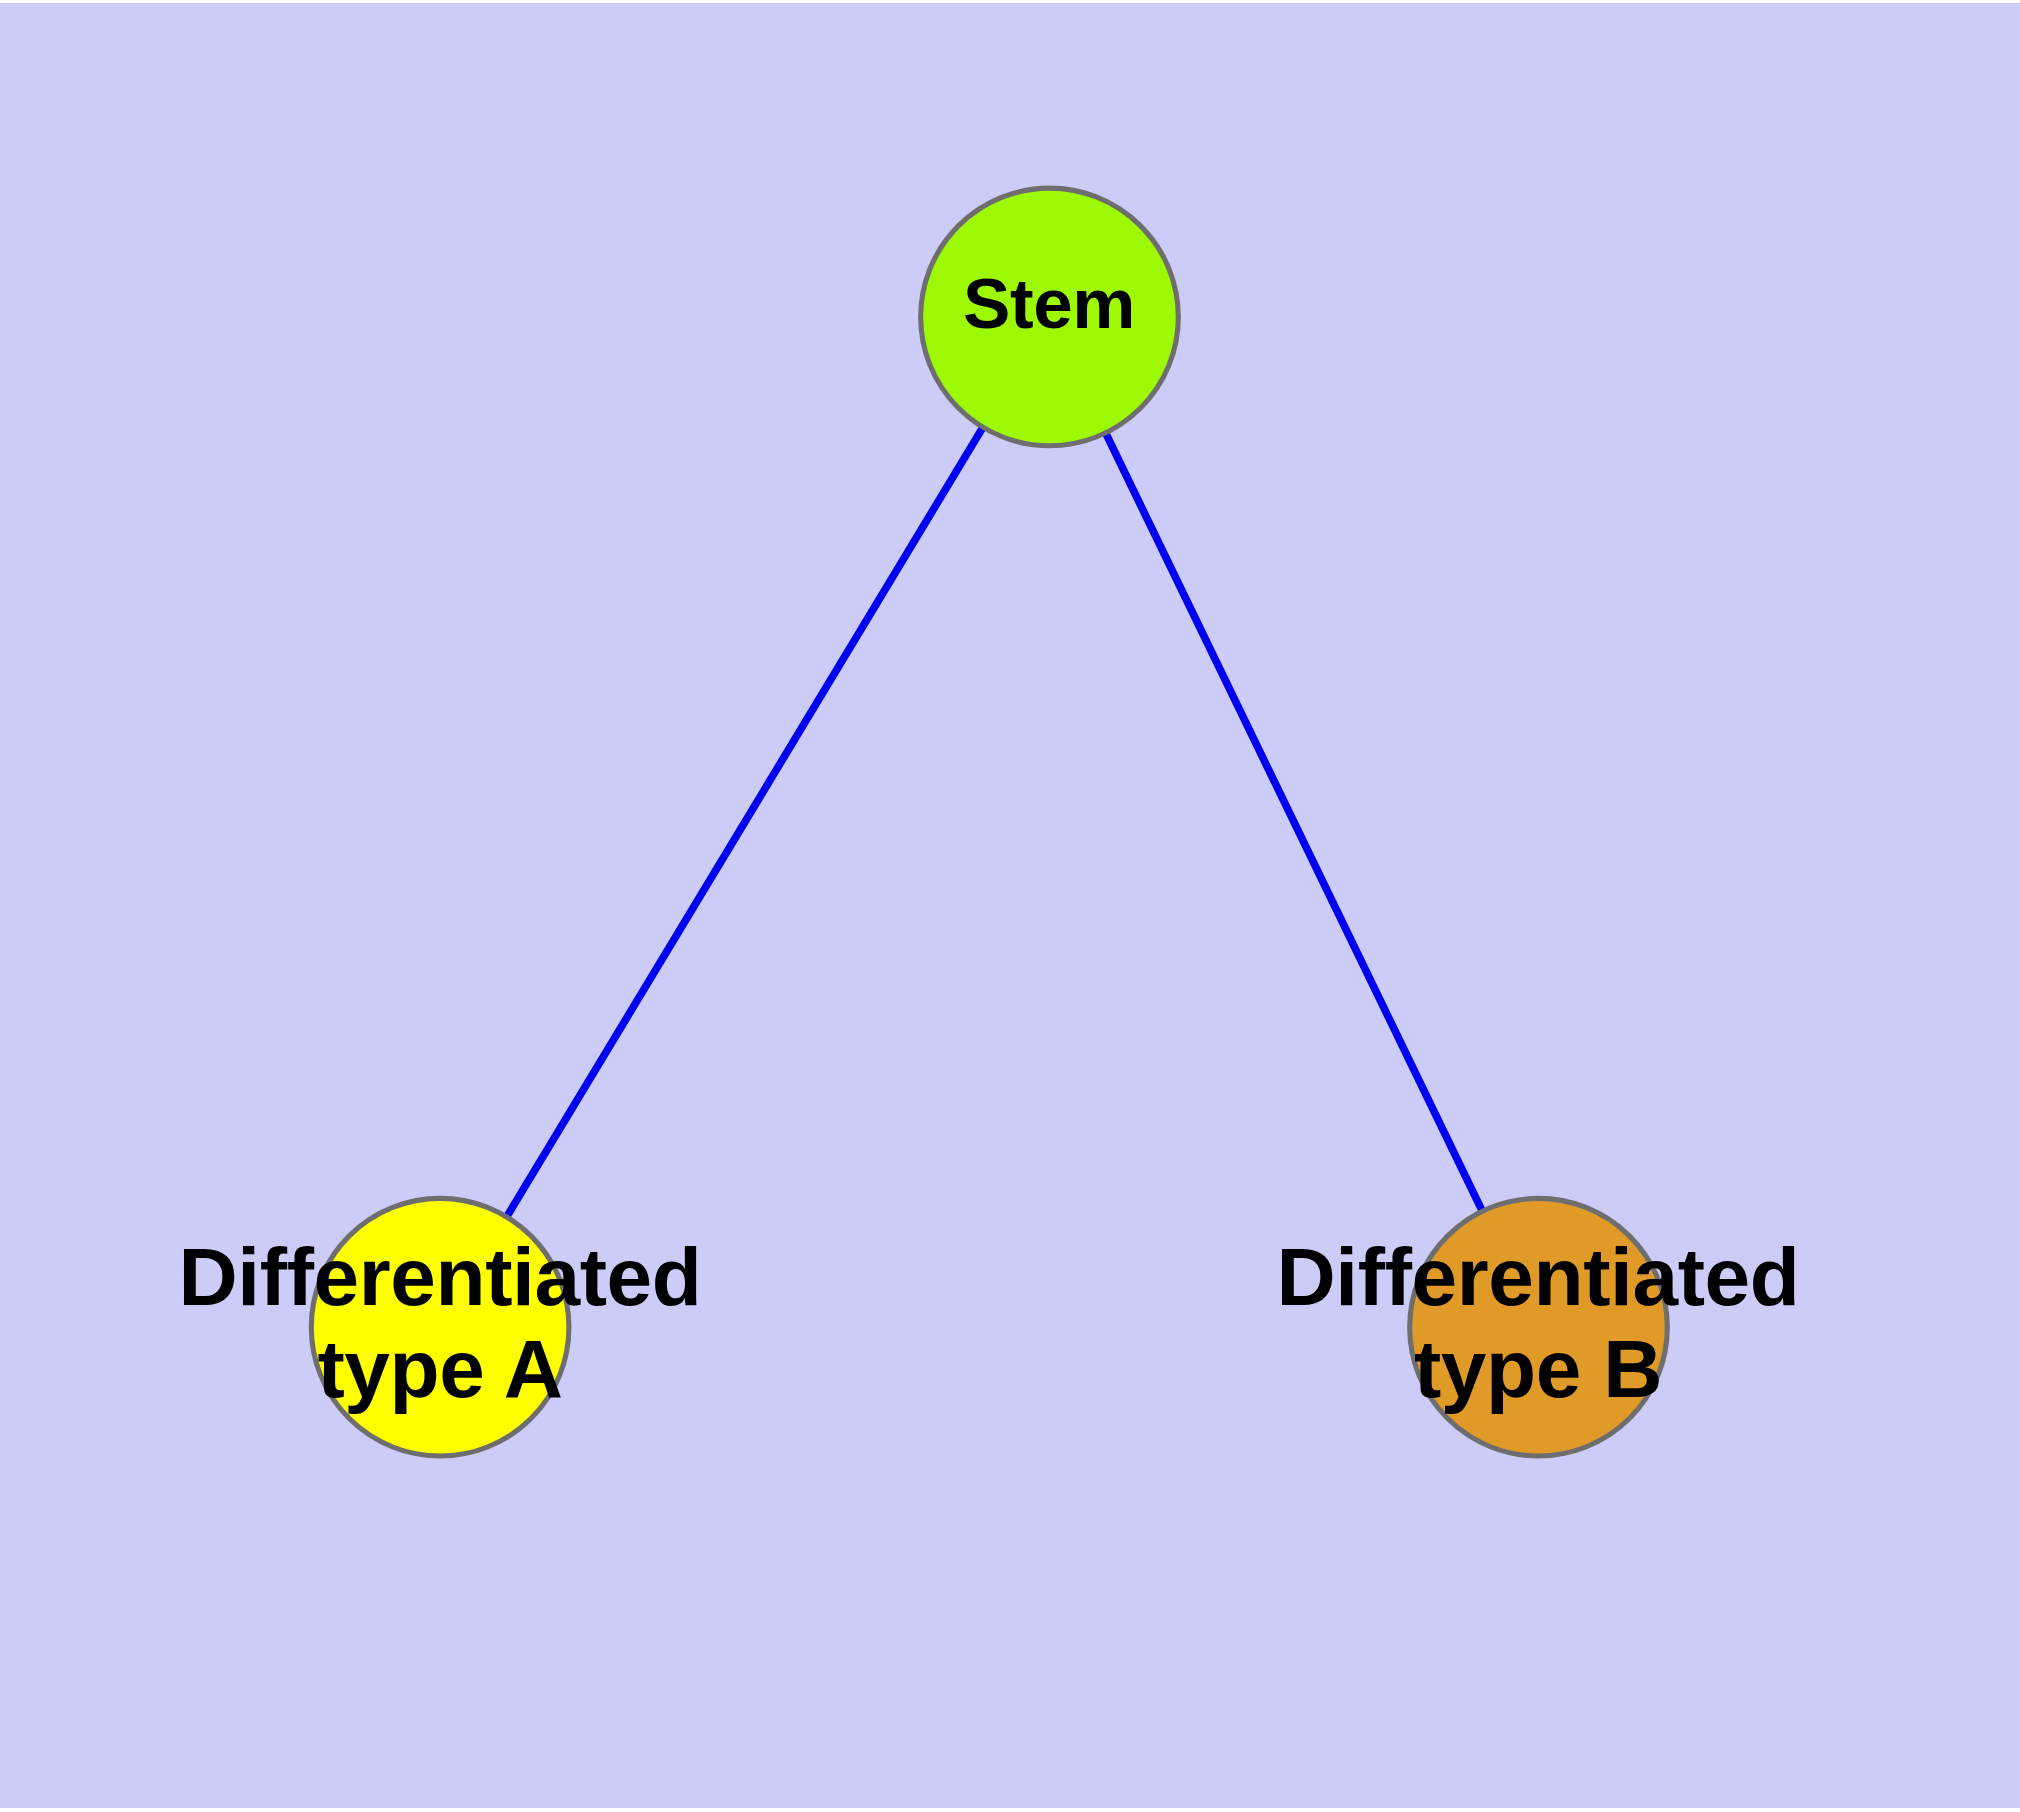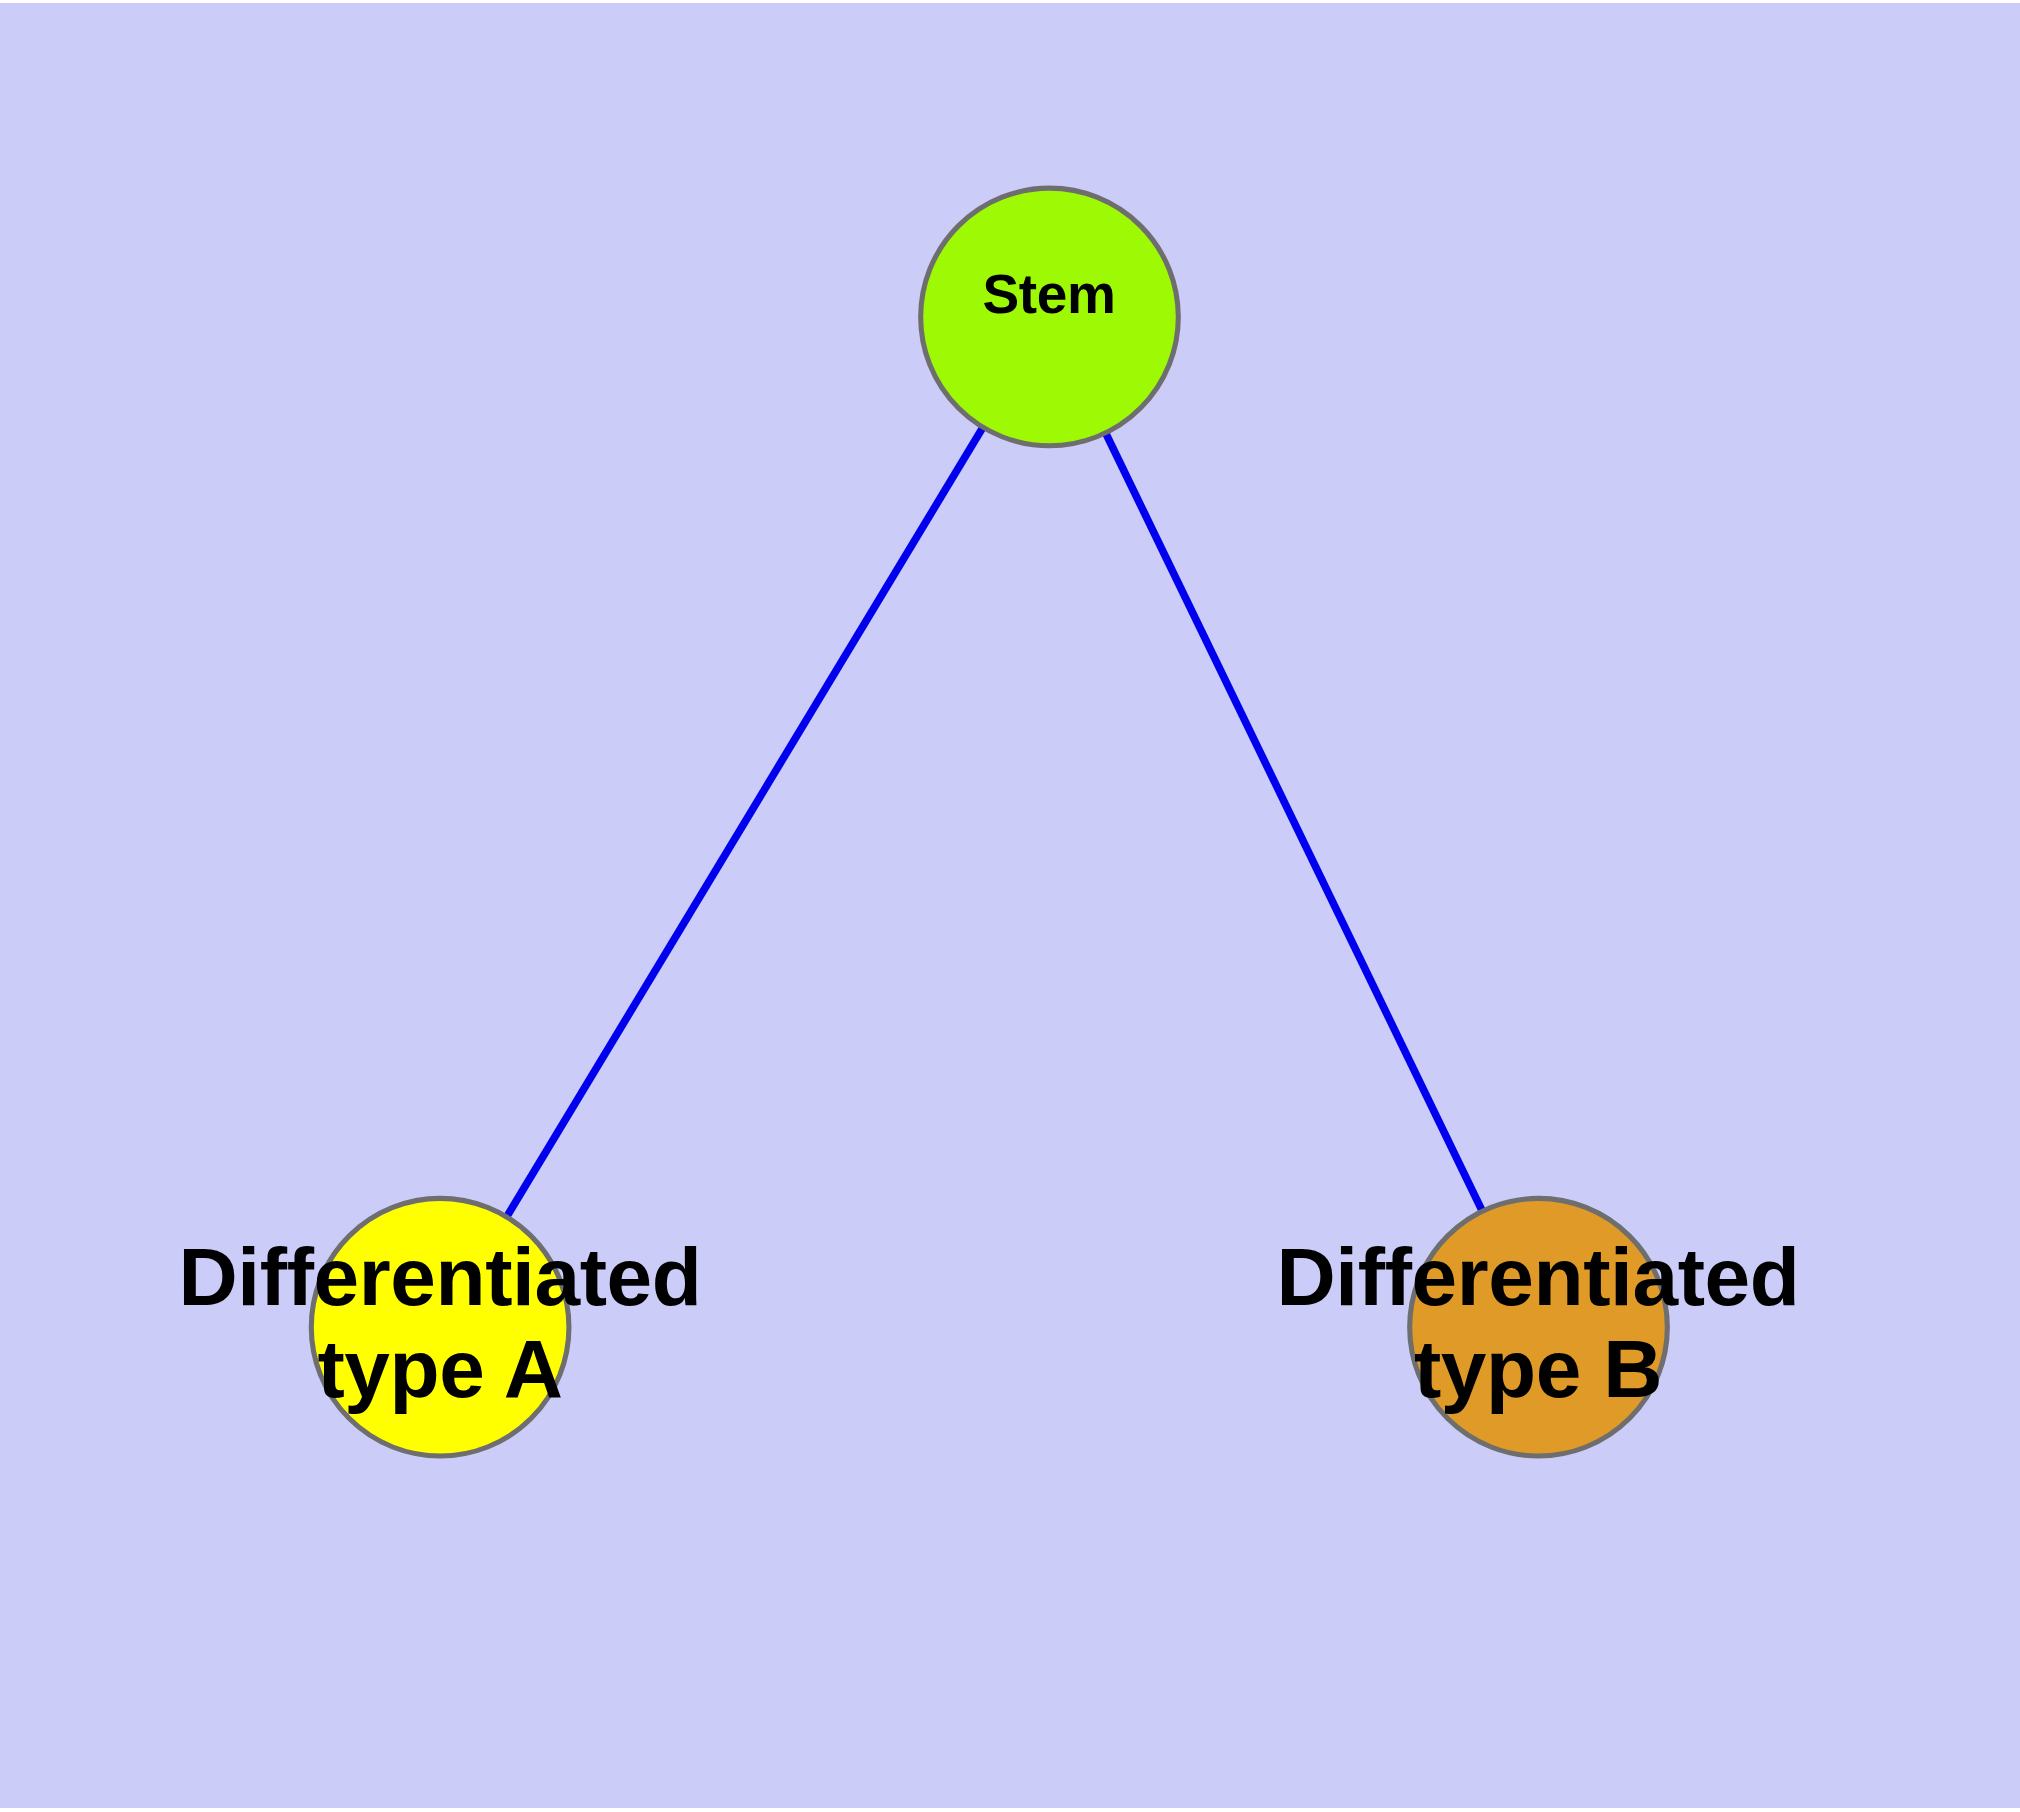--- a/index.html
+++ b/index.html
@@ -43,21 +43,21 @@
     text-align: center;
     font-family: "Liberation Sans", sans-serif;
     font-weight: bold;
     color: #000000;
     line-height: 1.12;
     white-space: pre-line;
     pointer-events: none;
     letter-spacing: -0.4px;
   }
   #label-stem {
-    font-size: 55px;
+    font-size: 71px;
     left: 710px;
     top: 264px;
     width: 678px;
   }
   #label-diff-a {
     font-size: 82px;
     left: 101px;
     top: 1231px;
     width: 678px;
   }

